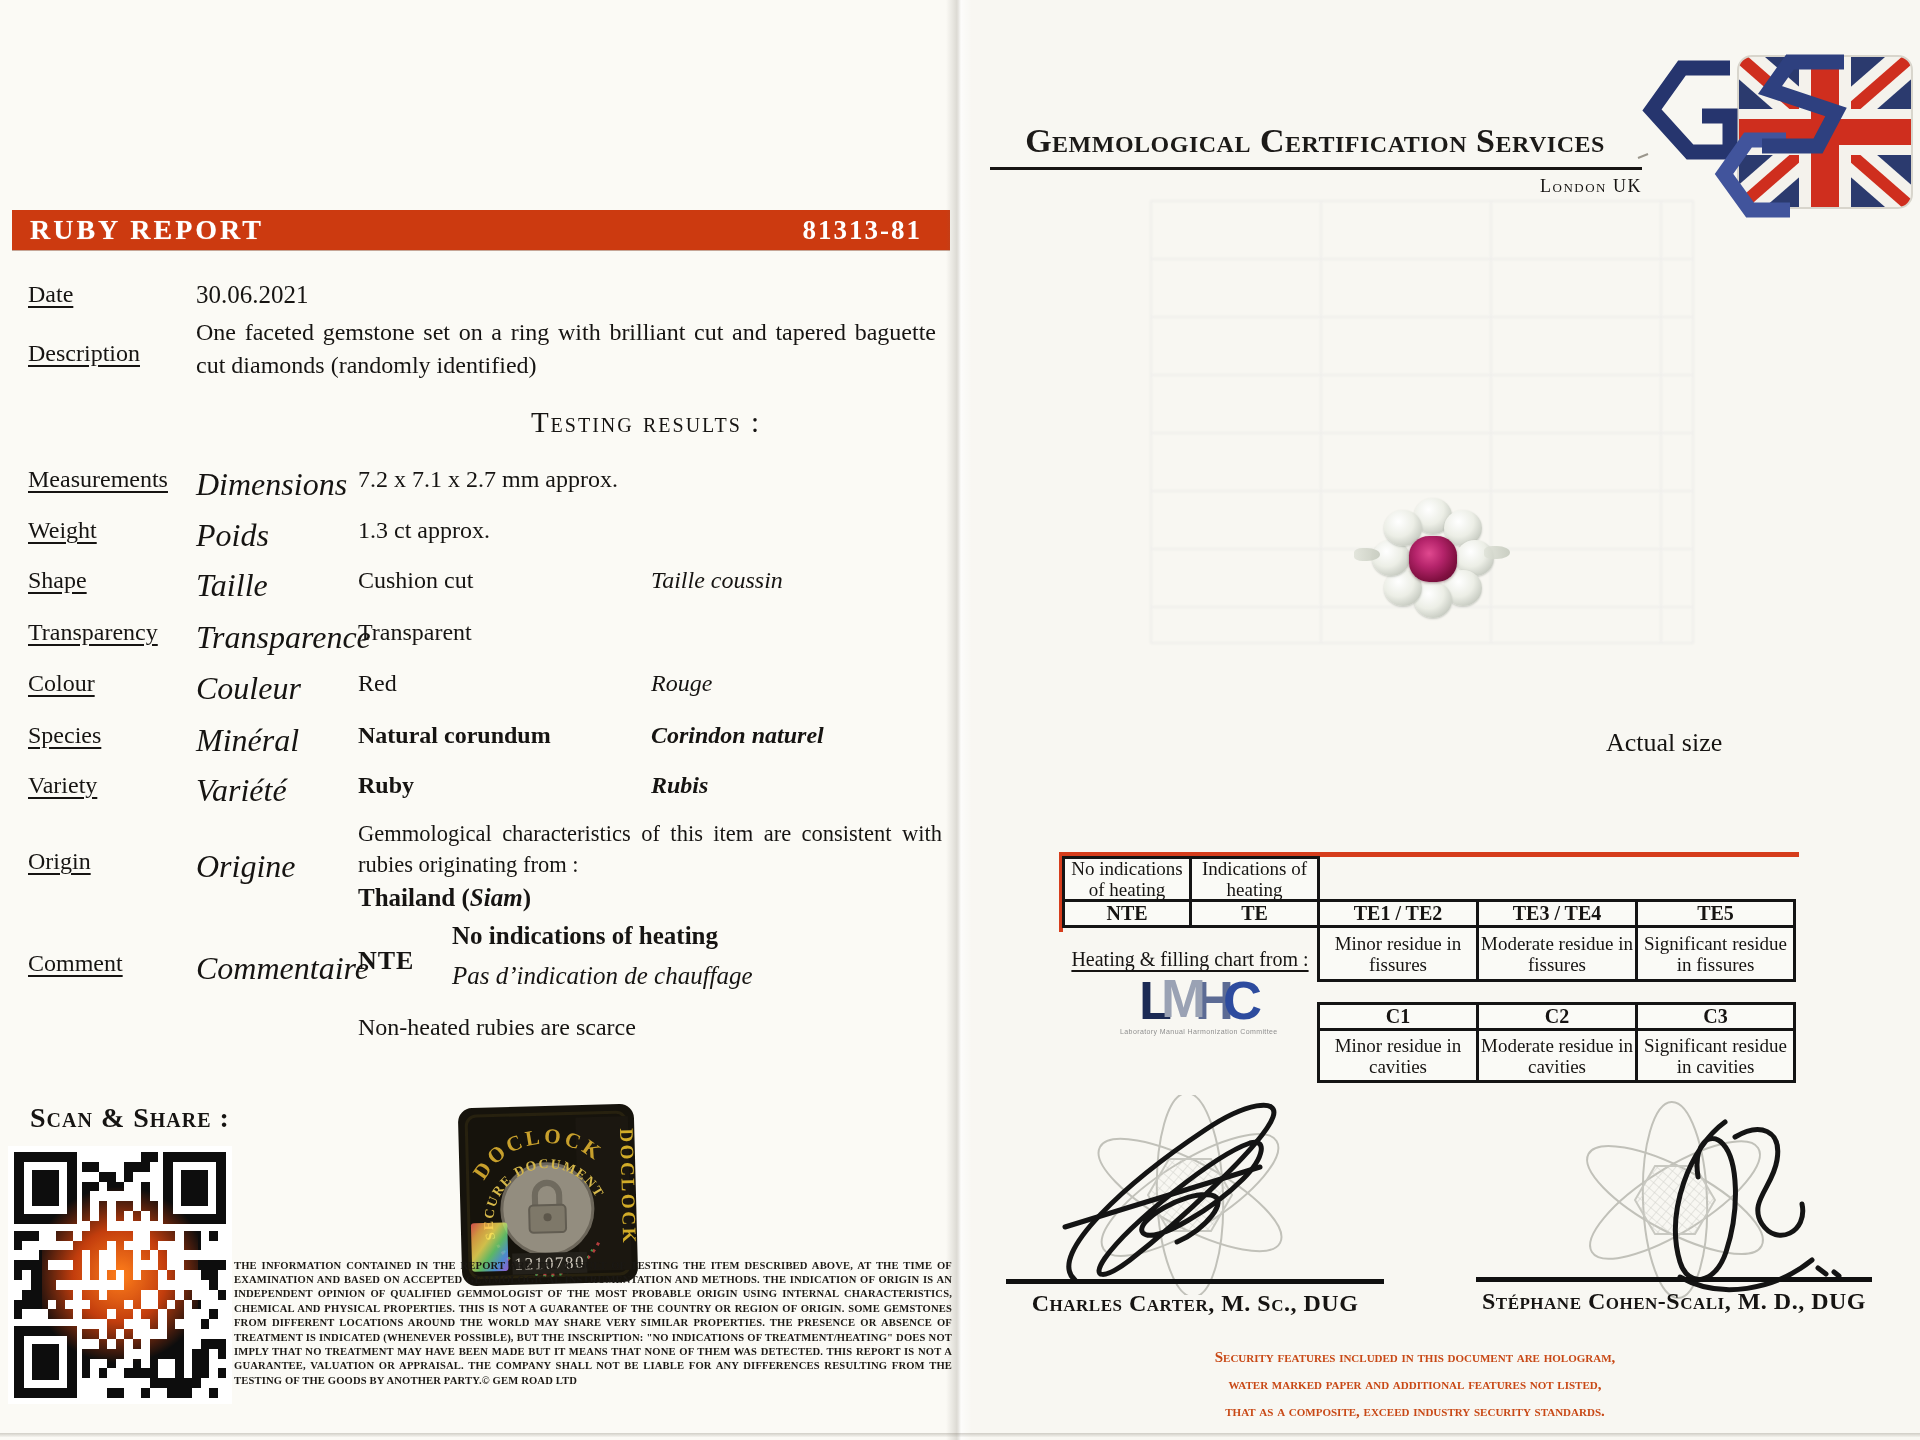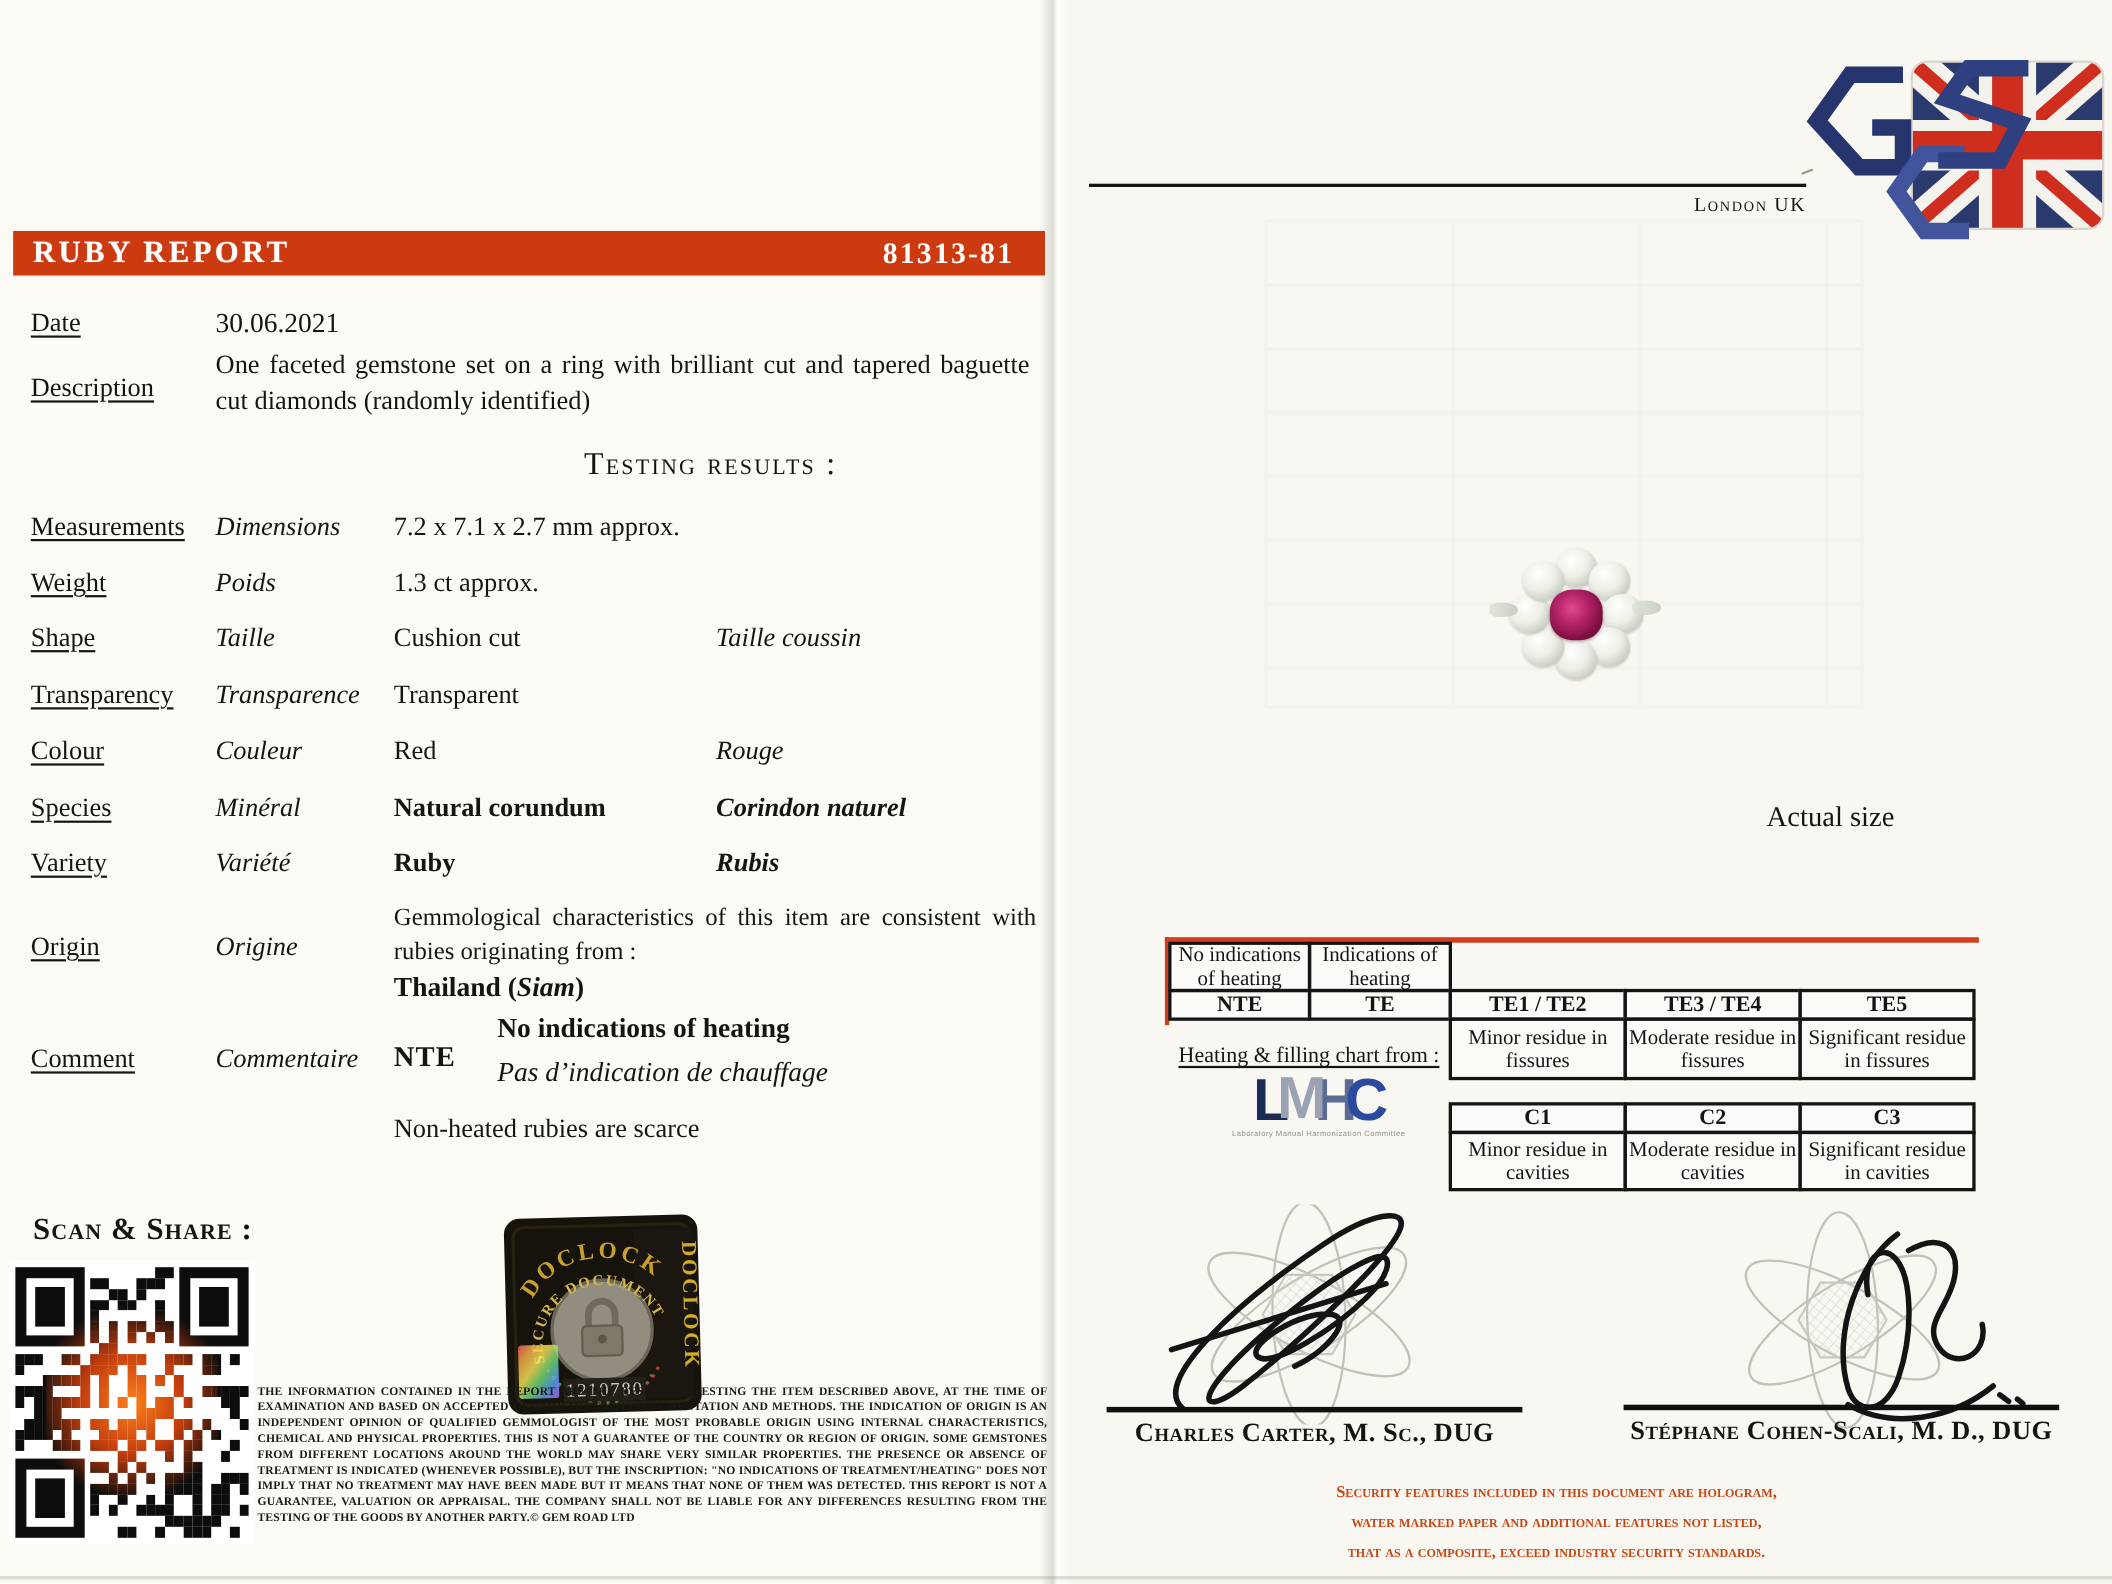--- a/index.html
+++ b/index.html
@@ -13,21 +13,21 @@
     background:linear-gradient(rgba(130,124,112,.35),rgba(130,124,112,.05));}
 
   
   .header-bar{position:absolute;left:12px;top:210px;width:938px;height:40px;background:#cc3a10;
     display:flex;align-items:center;justify-content:space-between;box-sizing:border-box;
     padding:0 28px 0 18px;color:#fff;box-shadow:0 1px 0 rgba(120,40,10,.4);}
   .header-title{font-size:28px;letter-spacing:3px;font-weight:600;text-shadow:0 0 1px rgba(255,255,255,.5);}
   .header-num{font-size:27px;letter-spacing:2px;font-weight:600;}
   .ulabel{font-size:24px;text-decoration:underline;text-decoration-thickness:1.5px;text-underline-offset:4px;}
   .abs{position:absolute;}
-  .fr{font-style:italic;font-size:24px;}
+  .fr{font-style:italic;font-size:32px;}
   .val{font-size:24px;}
   .row-date .v{position:absolute;left:168px;top:0;font-size:25px;}
   .desc-text{position:absolute;left:168px;top:-2px;width:740px;font-size:24px;line-height:33px;text-align:justify;}
   .section-title{position:absolute;left:360px;top:406px;width:572px;text-align:center;
     font-variant:small-caps;font-size:29px;letter-spacing:2px;}
   .rrow{position:absolute;left:28px;width:915px;height:34px;}
   .rrow .c1{position:absolute;left:0;}
   .rrow .c2{position:absolute;left:168px;}
   .rrow .c3{position:absolute;left:330px;}
   .rrow .c4{position:absolute;left:623px;font-style:italic;font-size:24px;}
@@ -438,20 +438,21 @@
       </svg>
     </div>
 
     <p class="disclaimer">THE INFORMATION CONTAINED IN THE REPORT ARE THE RESULT OF TESTING THE ITEM DESCRIBED ABOVE, AT THE TIME OF EXAMINATION AND BASED ON ACCEPTED GEMMOLOGICAL INSTRUMENTATION AND METHODS. THE INDICATION OF ORIGIN IS AN INDEPENDENT OPINION OF QUALIFIED GEMMOLOGIST OF THE MOST PROBABLE ORIGIN USING INTERNAL CHARACTERISTICS, CHEMICAL AND PHYSICAL PROPERTIES. THIS IS NOT A GUARANTEE OF THE COUNTRY OR REGION OF ORIGIN. SOME GEMSTONES FROM DIFFERENT LOCATIONS AROUND THE WORLD MAY SHARE VERY SIMILAR PROPERTIES. THE PRESENCE OR ABSENCE OF TREATMENT IS INDICATED (WHENEVER POSSIBLE), BUT THE INSCRIPTION: "NO INDICATIONS OF TREATMENT/HEATING" DOES NOT IMPLY THAT NO TREATMENT MAY HAVE BEEN MADE BUT IT MEANS THAT NONE OF THEM WAS DETECTED. THIS REPORT IS NOT A GUARANTEE, VALUATION OR APPRAISAL. THE COMPANY SHALL NOT BE LIABLE FOR ANY DIFFERENCES RESULTING FROM THE TESTING OF THE GOODS BY ANOTHER PARTY.© GEM ROAD LTD</p>
   </div>
 
   <div class="page-right"></div>
 
   <div class="ghost"></div>
 
+  <div class="org-title">Gemmological Certification Services</div>
   <div class="org-rule"></div>
   <div class="org-loc">London UK</div>
 
   <div class="gcs-logo" title="GCS">
     <svg viewBox="0 0 284 190" width="284" height="190">
       <defs>
           <clipPath id="flagClip">
             <rect x="102" y="16" width="174" height="152" rx="14"></rect>
           </clipPath>
         </defs>

